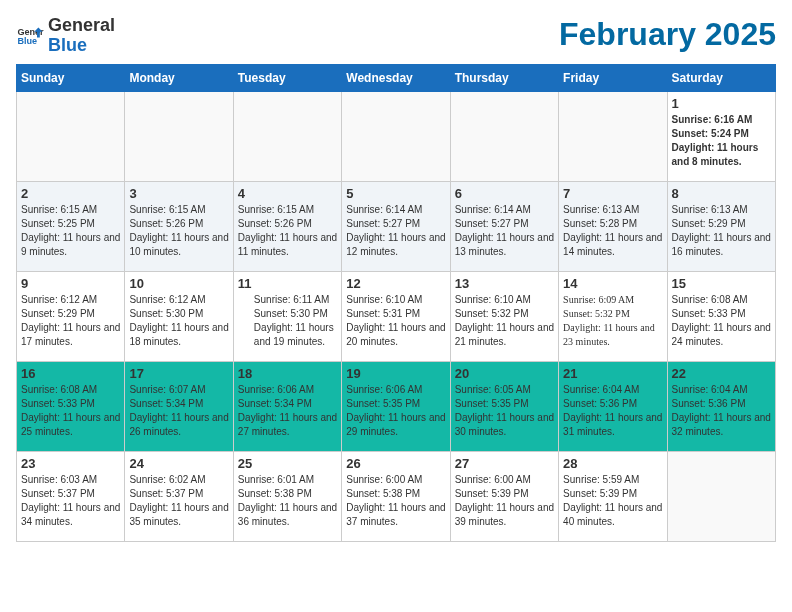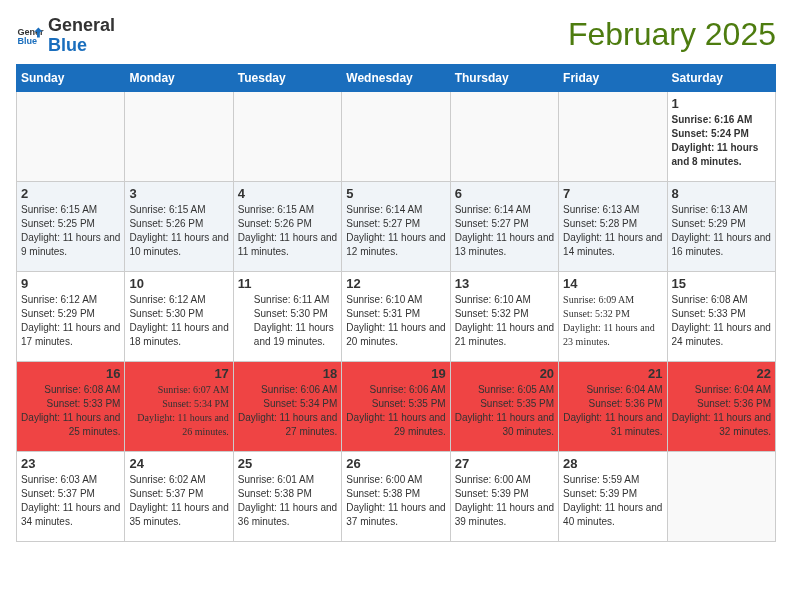--- a/index.html
+++ b/index.html
@@ -32,22 +32,22 @@
     }
     .logo-icon {
       width: 28px;
       height: 28px;
     }
     .title-area {
       text-align: right;
     }
     .calendar-title {
       font-size: 32px;
-      font-weight: normal;
-      color: #4d7c0f;
+      font-weight: bold;
+      color: #0369a1;
     }
     .calendar-subtitle {
       font-size: 16px;
       color: #555;
     }
     .calendar {
       width: 100%;
       border-collapse: collapse;
       font-size: 11px;
     }
@@ -212,30 +212,30 @@
 Sunset: 5:32 PM
 Daylight: 11 hours and 23 minutes.</div>
         </td>
         <td>
           <span class="day-number">15</span>
           <div class="day-info" style="white-space: pre-line;">Sunrise: 6:08 AM
 Sunset: 5:33 PM
 Daylight: 11 hours and 24 minutes.</div>
         </td>
       </tr>
-      <tr style="background: #ef4444; text-align: right;">
+      <tr style="background: #14b8a6;">
         <td>
           <span class="day-number">16</span>
           <div class="day-info" style="white-space: pre-line;">Sunrise: 6:08 AM
 Sunset: 5:33 PM
 Daylight: 11 hours and 25 minutes.</div>
         </td>
         <td>
           <span class="day-number">17</span>
-          <div class="day-info" style="white-space: pre-line; font-family: Liberation Serif, serif;">Sunrise: 6:07 AM
+          <div class="day-info" style="white-space: pre-line;">Sunrise: 6:07 AM
 Sunset: 5:34 PM
 Daylight: 11 hours and 26 minutes.</div>
         </td>
         <td>
           <span class="day-number">18</span>
           <div class="day-info" style="white-space: pre-line;">Sunrise: 6:06 AM
 Sunset: 5:34 PM
 Daylight: 11 hours and 27 minutes.</div>
         </td>
         <td>

